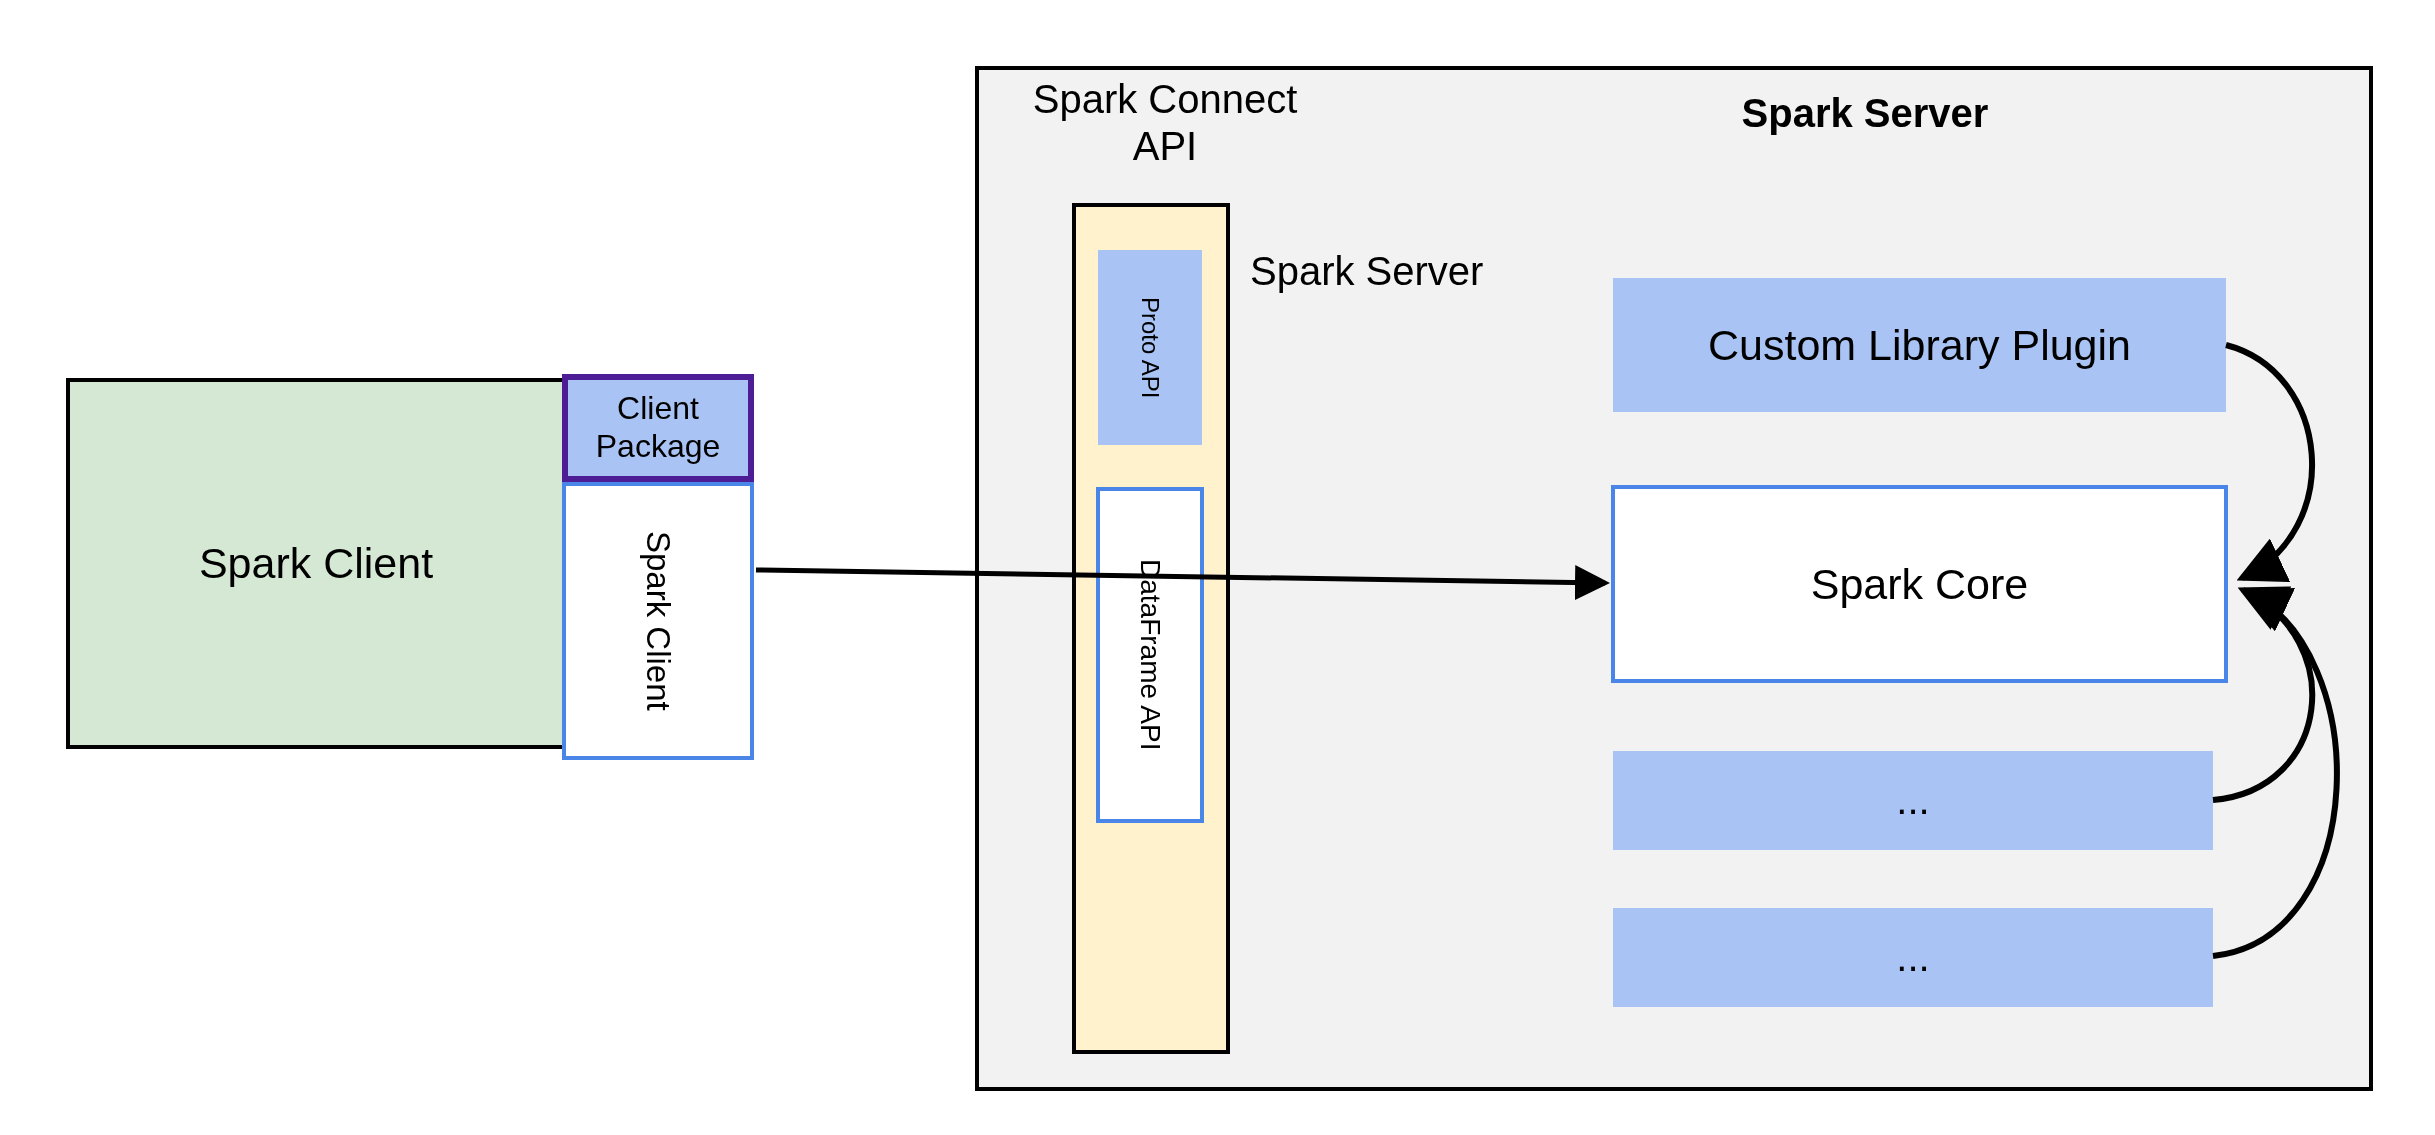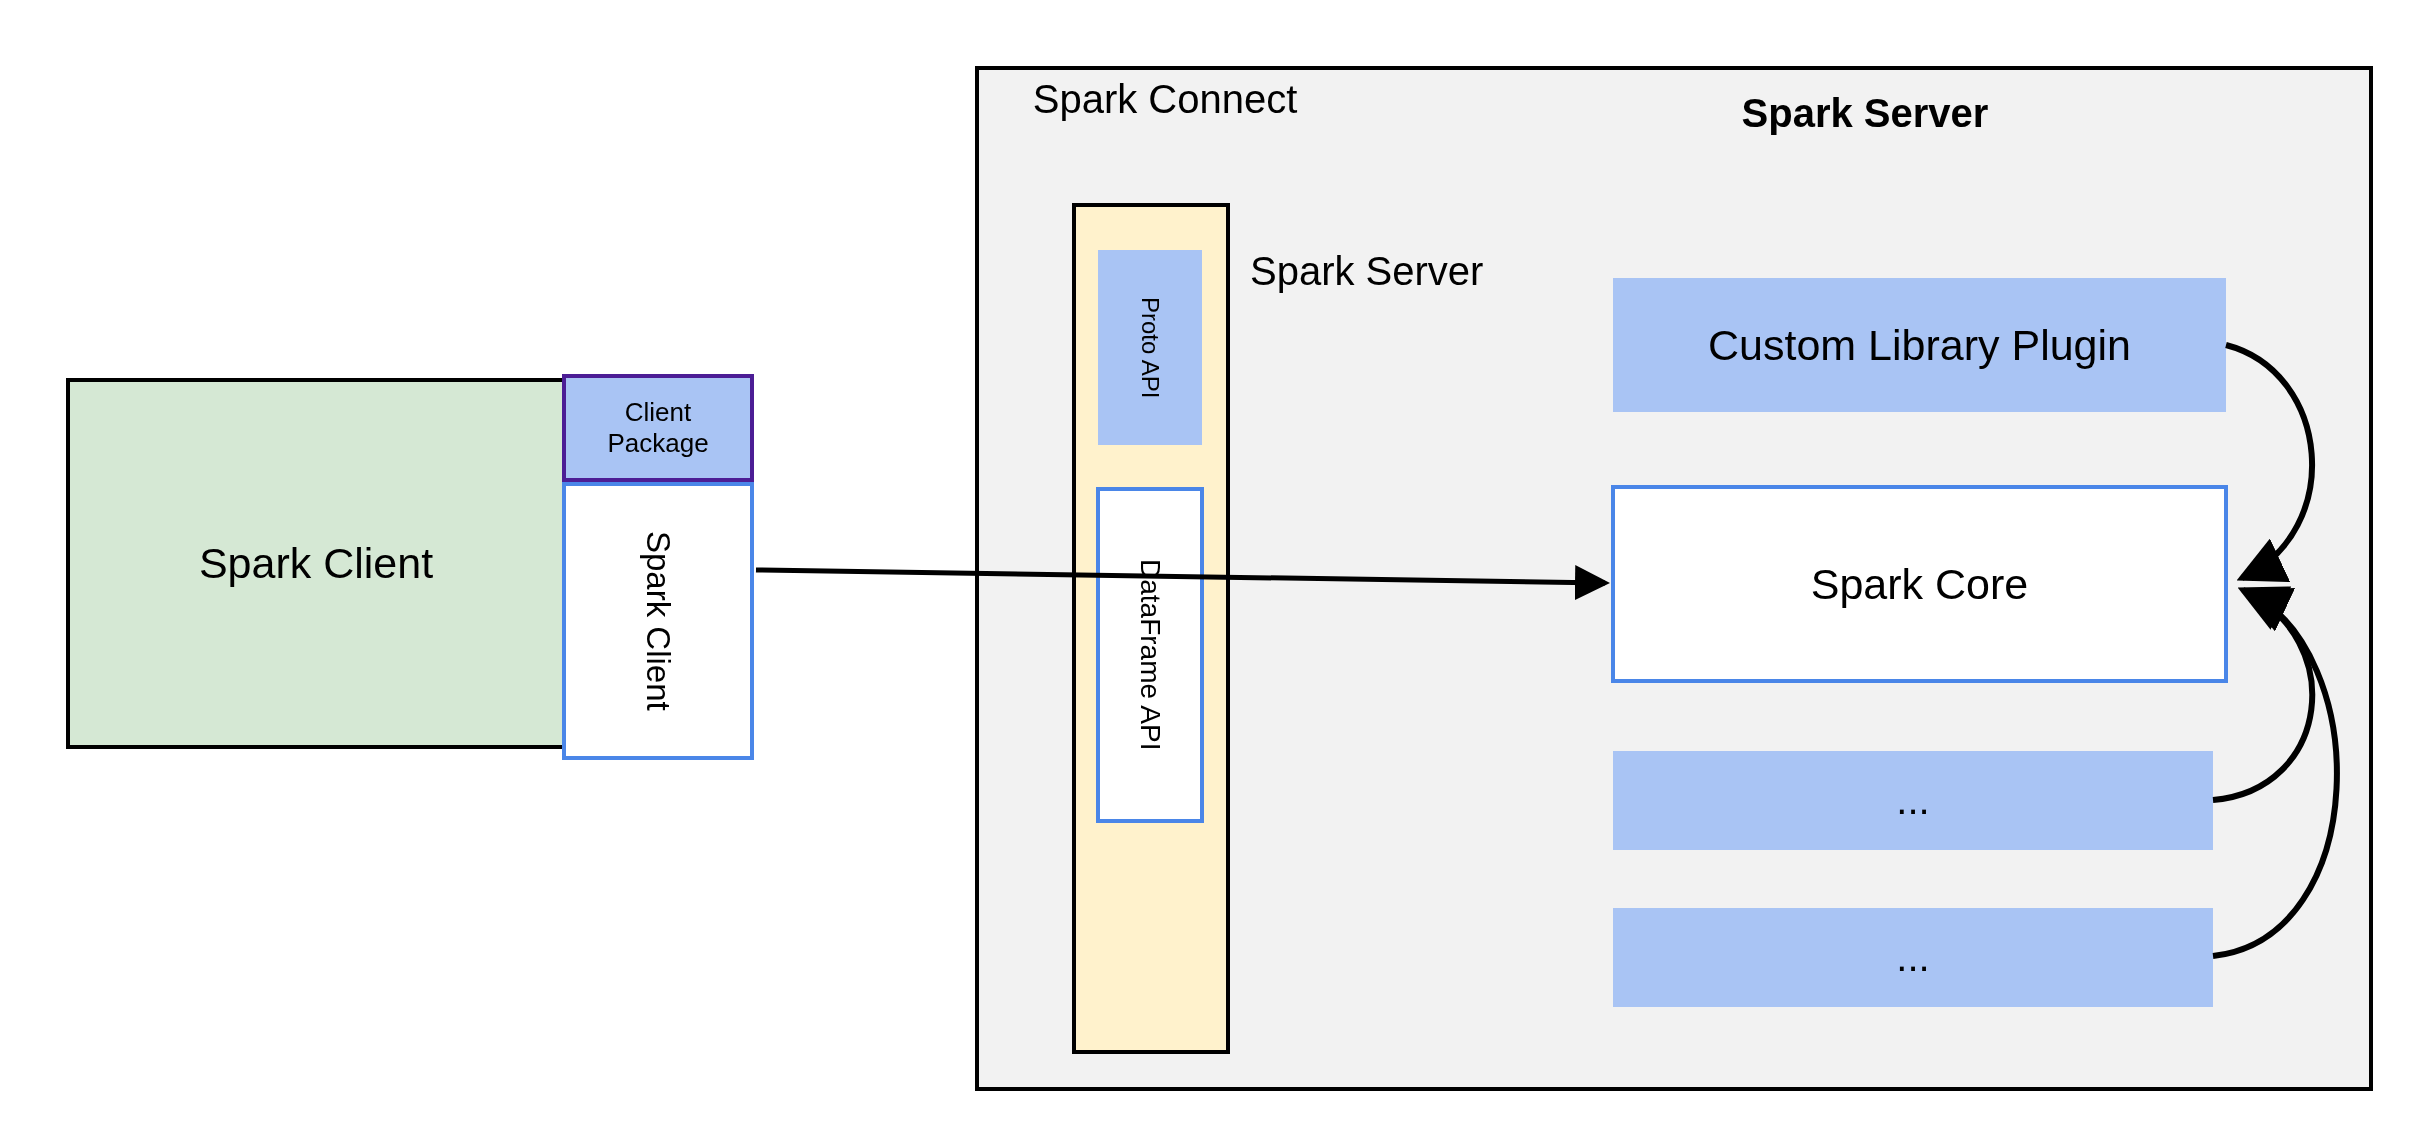--- a/index.html
+++ b/index.html
@@ -39,22 +39,22 @@
     background: #d5e8d4;
     border: 4px solid #000000;
     font-size: 43px;
   }
   #client-package {
     left: 562px;
     top: 374px;
     width: 192px;
     height: 108px;
     background: #a9c4f4;
-    border: 4px solid #4c1d95;
-    font-size: 26px;
+    border: 6px solid #4c1d95;
+    font-size: 32px;
   }
   #spark-client {
     left: 562px;
     top: 482px;
     width: 192px;
     height: 278px;
     background: #ffffff;
     border: 4px solid #4a86e8;
     font-size: 33px;
   }
@@ -191,20 +191,21 @@
   </div>
 
   <div class="box" id="spark-client">
     <span class="vert-text">Spark Client</span>
   </div>
 
   <div class="box" id="server-panel"></div>
 
   <div class="box" id="spark-connect-api-label">
     <span>Spark Connect</span>
+    <span>API</span>
   </div>
 
   <div class="box" id="spark-server-title">Spark Server</div>
 
   <div class="box" id="server-library"></div>
 
   <div class="box" id="proto-api">
     <span class="vert-text">Proto API</span>
   </div>
 

